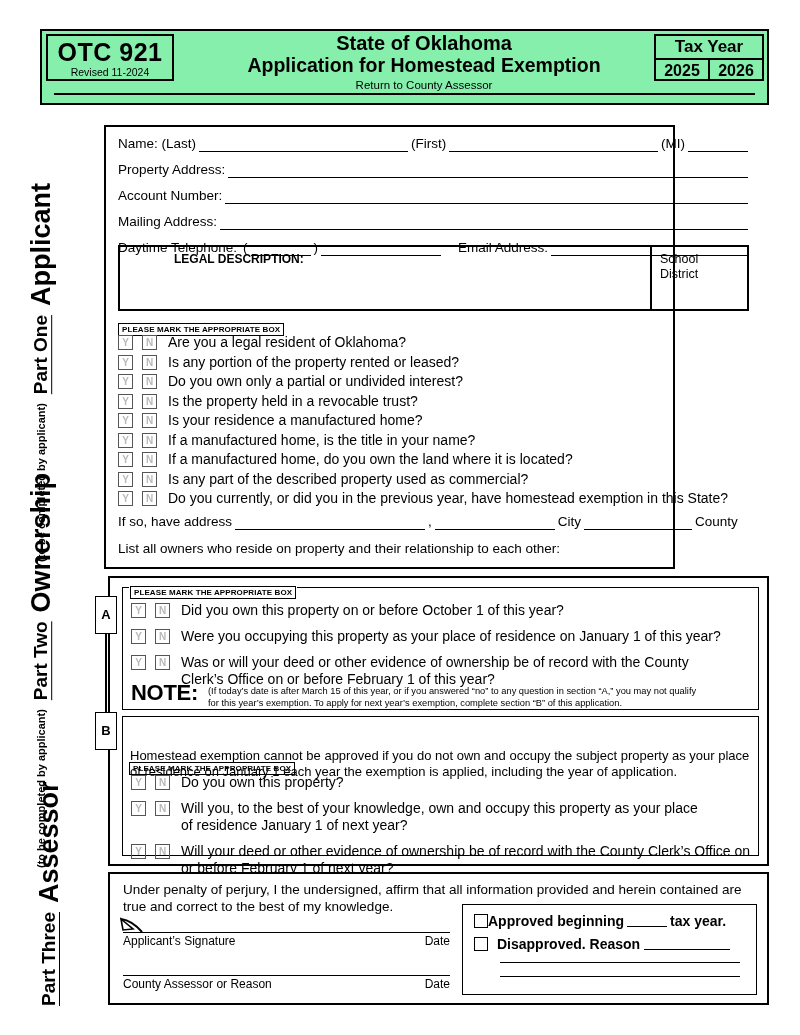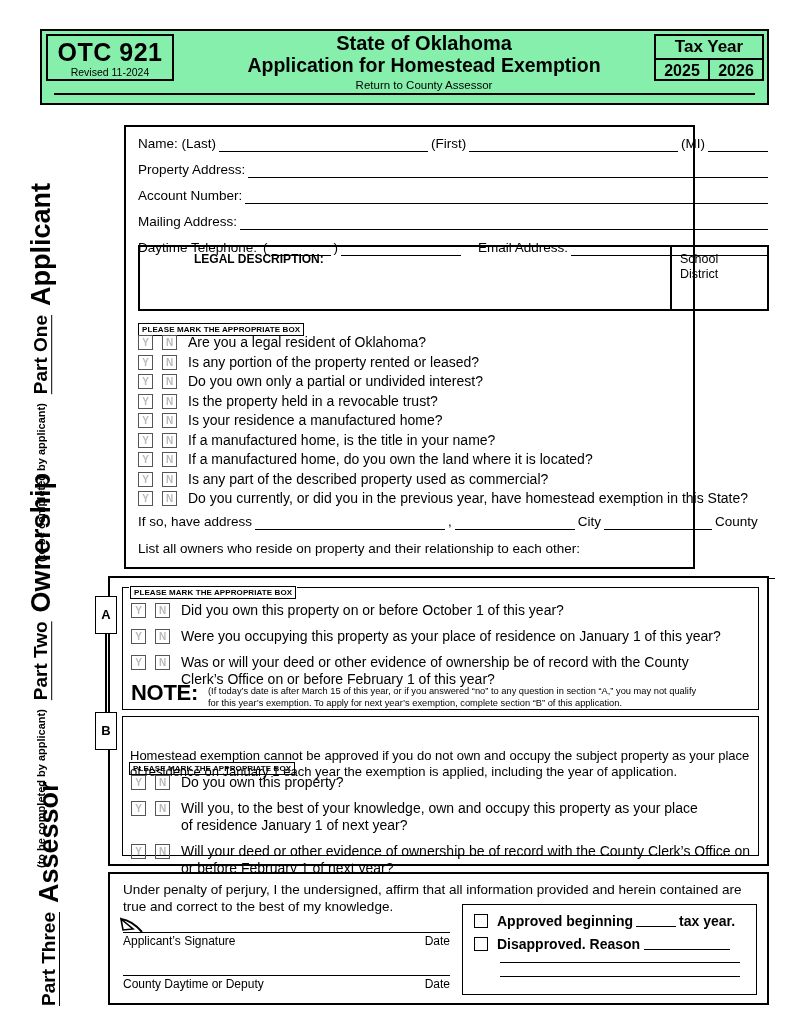--- a/index.html
+++ b/index.html
@@ -48,21 +48,21 @@
     writing-mode: vertical-rl;
     transform: rotate(180deg);
     white-space: nowrap;
   }
   .vert .small { font-size: 11px; font-weight: bold; }
   .vert .part { font-size: 19px; font-weight: bold; text-decoration: underline; }
   .vert .big { font-size: 27px; font-weight: bold; }
 
   
   .partbox { position: absolute; border: 2px solid #000; background: #fff; }
-  #part-one   { left: 124px; top: 125px; width: 571px; height: 444px; }
+  #part-one   { left: 104px; top: 125px; width: 571px; height: 444px; }
   #part-two   { left: 108px; top: 576px; width: 661px; height: 290px; }
   #part-three { left: 108px; top: 872px; width: 661px; height: 133px; }
 
   
   .fieldrow { display: flex; align-items: flex-end; font-size: 13.5px; line-height: 17px; }
   .lbl { white-space: nowrap; }
   .rule { border-bottom: 1.4px solid #000; flex: 1; height: 15px; margin: 0 3px; }
   .rule.fixed60 { flex: none; width: 60px; }
   .rule.fixed108 { flex: none; width: 108px; }
   .rule.fixed120 { flex: none; width: 120px; }
@@ -396,29 +396,29 @@
       <div class="sigline"></div>
       <div class="sigcap">
         <span>Applicant’s Signature</span>
         <span>Date</span>
       </div>
     </div>
 
     <div style="position:absolute; left:13px; top:101px; width:327px;">
       <div class="sigline"></div>
       <div class="sigcap">
-        <span>County Daytime or Deputy</span>
+        <span>County Assessor or Reason</span>
         <span>Date</span>
       </div>
     </div>
 
     <div class="apprbox" style="left:352px; top:30px; width:295px; height:91px;">
       <div class="appr-row" style="margin:8px 0 0 11px;">
         <span class="chk"></span>
-        <span style="margin-left:9px;">Approved beginning</span>
+        <span style="">Approved beginning</span>
         <span class="ul-short"></span>
         <span>tax year.</span>
       </div>
       <div class="appr-row" style="margin:7px 0 0 11px;">
         <span class="chk"></span>
         <span style="margin-left:9px;">Disapproved.  Reason</span>
         <span class="ul-med"></span>
       </div>
       <div style="margin:10px 0 0 37px; width:240px; border-bottom:1.8px solid #000; height:1px;"></div>
       <div style="margin:13px 0 0 37px; width:240px; border-bottom:1.8px solid #000; height:1px;"></div>

